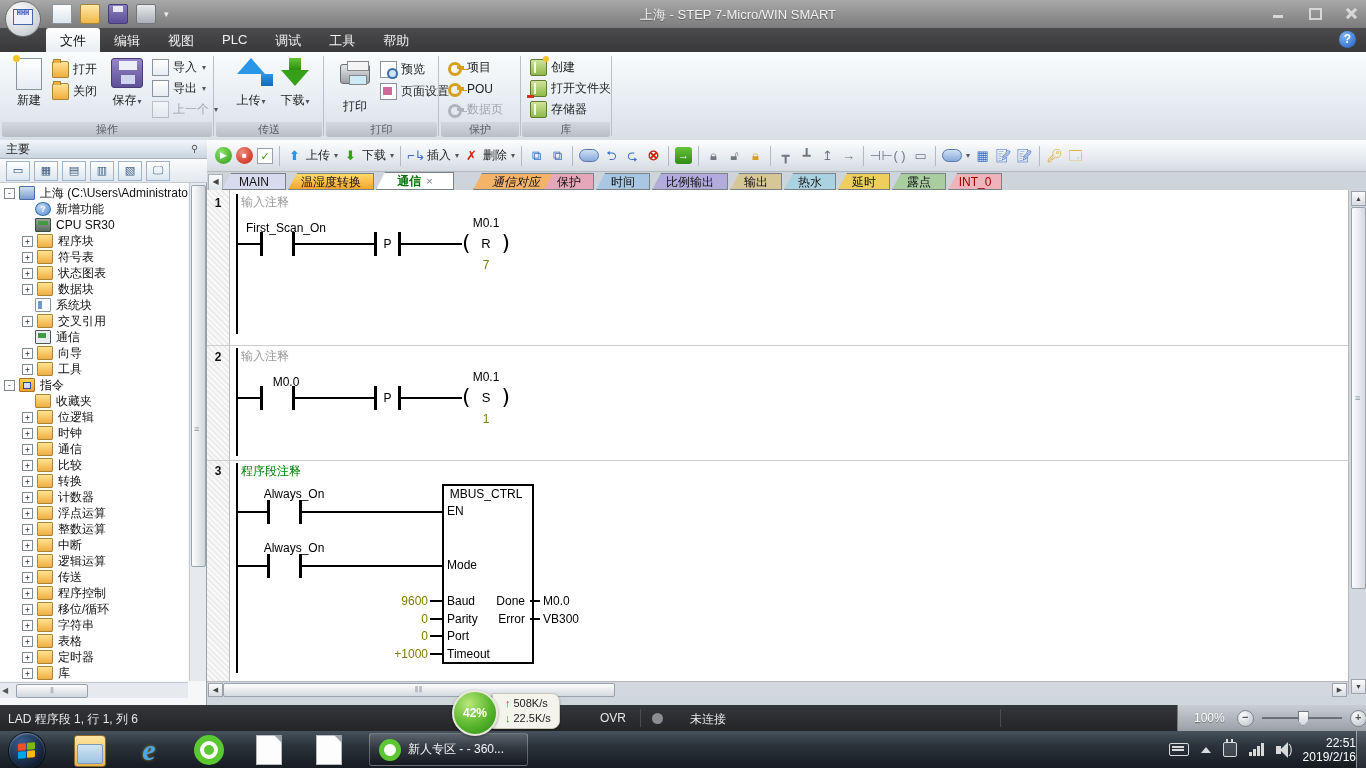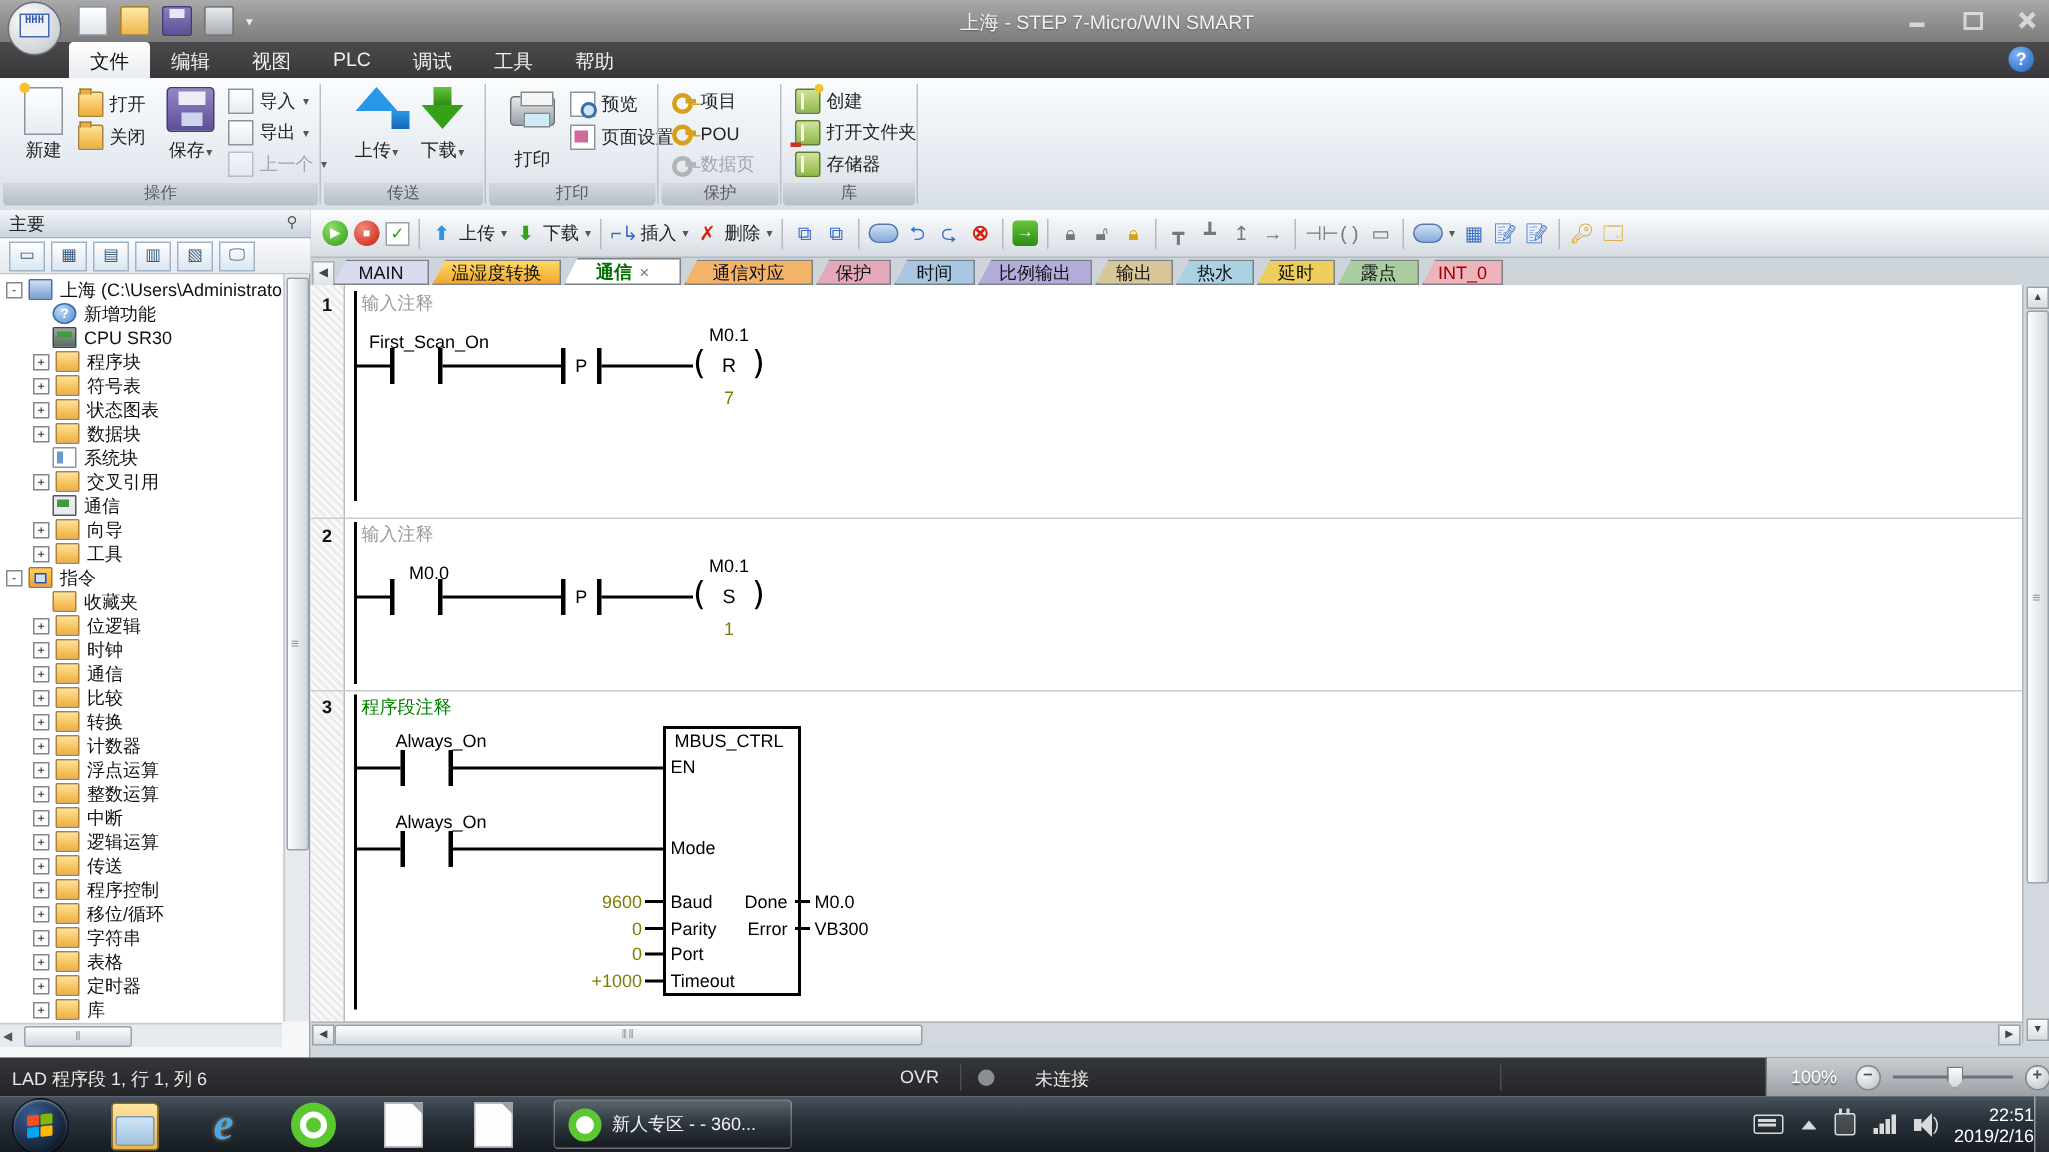--- a/index.html
+++ b/index.html
@@ -651,21 +651,21 @@
       <span id="sb-harrow">◀</span>
       <div id="sb-hthumb">⦀</div>
     </div>
   </div>
 
   <div id="tabstrip">
     <div id="tab-scroll-left">◀</div>
     <div class="ptab t0" style="left:15px;width:64px;"><span>MAIN</span></div>
     <div class="ptab t1" style="left:81px;width:86px;"><span>温湿度转换</span></div>
     <div class="ptab active" style="left:169px;width:78px;"><span>通信</span><span class="tclose">×</span></div>
-    <div class="ptab t3" style="left:249px;width:86px;"><span>通信对应</span></div>
+    <div class="ptab t3" style="left:266px;width:86px;font-style:italic;"><span>通信对应</span></div>
     <div class="ptab t4" style="left:337px;width:50px;"><span>保护</span></div>
     <div class="ptab t5" style="left:389px;width:54px;"><span>时间</span></div>
     <div class="ptab t6" style="left:445px;width:76px;"><span>比例输出</span></div>
     <div class="ptab t7" style="left:523px;width:52px;"><span>输出</span></div>
     <div class="ptab t8" style="left:577px;width:52px;"><span>热水</span></div>
     <div class="ptab t9" style="left:631px;width:52px;"><span>延时</span></div>
     <div class="ptab t10" style="left:685px;width:54px;"><span>露点</span></div>
     <div class="ptab t11" style="left:741px;width:54px;"><span>INT_0</span></div>
   </div>
 
@@ -772,20 +772,27 @@
     <div id="zoom-panel">
       <span style="margin-left:16px;">100%</span>
       <span class="zbtn" style="margin-left:12px;">−</span>
       <div id="ztrack">
           <div id="zthumb"></div>
         </div>
       <span class="zbtn">+</span>
     </div>
   </div>
 
+  <div id="netmon">
+    <div id="nm-sphere">42%</div>
+    <div id="nm-pill">
+      <div><span class="nm-up">↑</span><span>508K/s</span></div>
+      <div><span class="nm-dn">↓</span><span>22.5K/s</span></div>
+    </div>
+  </div>
 
   <div id="taskbar">
     <div id="start-orb">
         <div id="start-flag">
           <i></i>
           <i></i>
           <i></i>
           <i></i>
         </div>
       </div>

